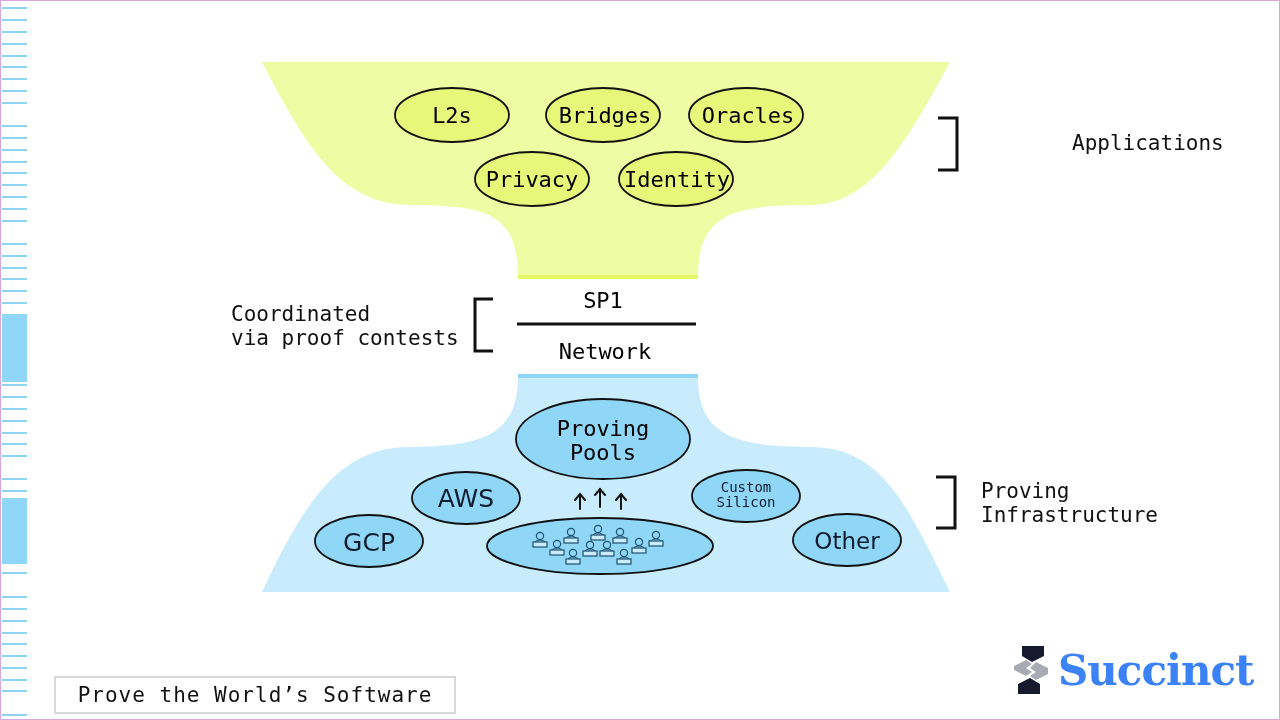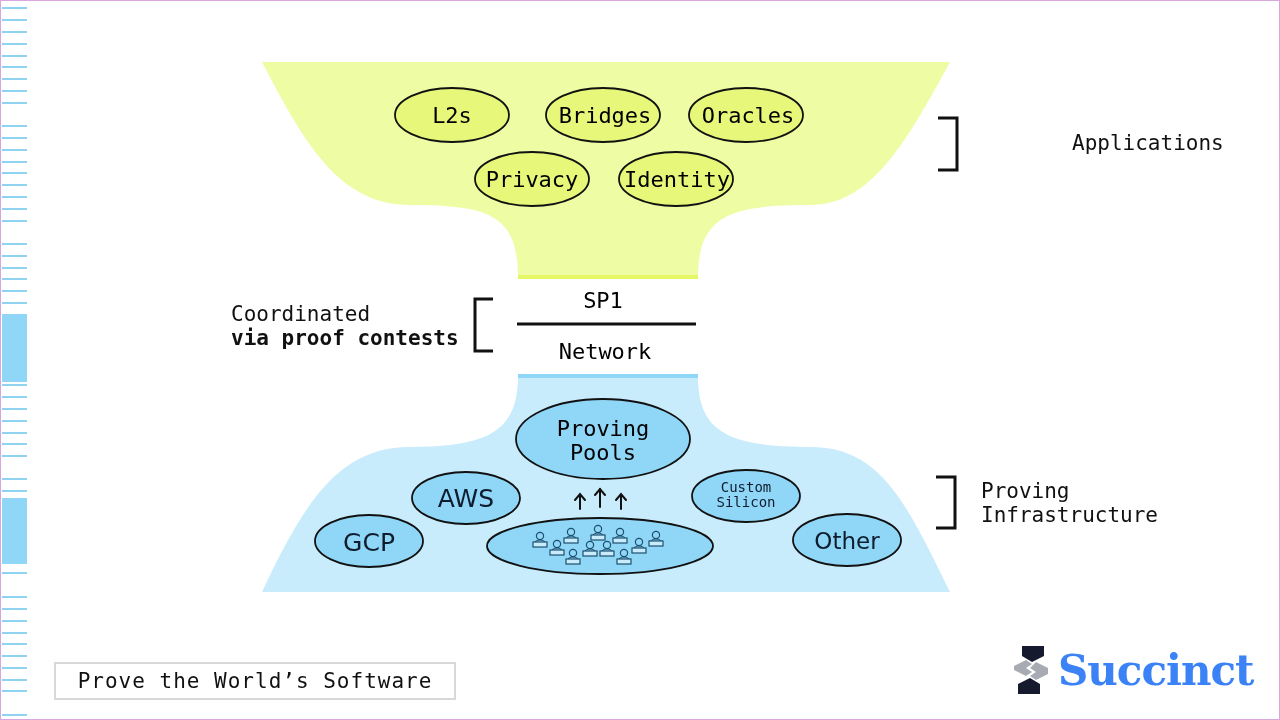--- a/index.html
+++ b/index.html
@@ -11,21 +11,21 @@
   }
   .frame {
     position: absolute; left: 0; top: 0; width: 1278px; height: 718px;
     border: 1px solid #d9a6e0; pointer-events: none;
   }
   .ruler { position: absolute; left: 2px; top: 0; width: 26px; height: 720px; }
   .ruler .tick { position: absolute; left: 0; width: 25px; height: 2px; background: #8fd3f2; }
   .ruler .block { position: absolute; left: 0; width: 25px; background: #8fd6f7; }
   svg.diagram { position: absolute; left: 0; top: 0; }
   .tagline {
-    position: absolute; left: 54px; top: 662px; width: 402px; height: 38px;
+    position: absolute; left: 54px; top: 676px; width: 402px; height: 38px;
     border: 2px solid #d8d8d8; box-sizing: border-box;
     font-family: "DejaVu Sans Mono", monospace; font-size: 21px; letter-spacing: 1px;
     display: flex; align-items: center; justify-content: center; color: #111;
   }
   .logo { position: absolute; left: 1012px; top: 644px; display: flex; align-items: center; }
   .logo-text {
     font-family: "DejaVu Serif", "Liberation Serif", serif; font-weight: bold;
     font-size: 42px; color: #3b82f6; margin-left: 8px; letter-spacing: -1px;
   }
   .label { position: absolute; font-size: 21px; line-height: 24px; white-space: pre; color: #111; }
@@ -217,21 +217,21 @@
   <g>
     <ellipse cx="847" cy="540" rx="54" ry="26" fill="#8fd6f7" stroke="#111" stroke-width="1.8"></ellipse>
     <text x="847" y="549" text-anchor="middle" font-size="23" font-family="DejaVu Sans, sans-serif" fill="#0e1c2e">Other</text>
   </g>
 
   <path d="M936 477 L955 477 L955 528 L936 528" fill="none" stroke="#111" stroke-width="3"></path>
 </svg>
 
 <div class="label" style="left:1032px; top:131px;margin-left:40px;">Applications</div>
 <div class="label" style="left:231px; top:302px;">Coordinated</div>
-<div class="label" style="left:231px; top:326px;font-weight:bold;">via proof contests</div>
+<div class="label" style="left:231px; top:326px;">via proof contests</div>
 <div class="label" style="left:981px; top:479px;">Proving</div>
 <div class="label" style="left:981px; top:503px;">Infrastructure</div>
 
 <div class="tagline">
   <span>Prove the World’s Software</span>
 </div>
 
 <div class="logo">
   <svg width="38" height="52" viewBox="0 0 38 52">
     <path d="M10 2 L32 2 L32 12 L20 18 L10 12 Z" fill="#151a2e"></path>

